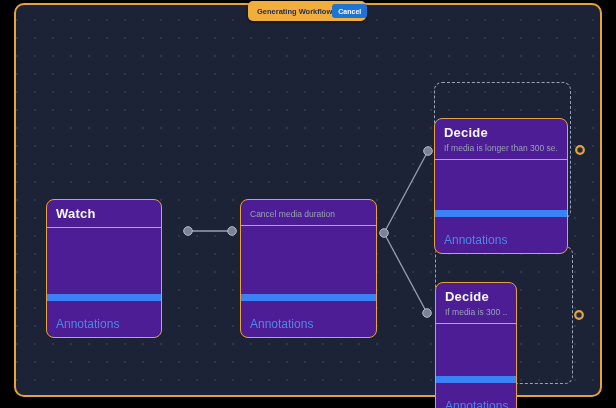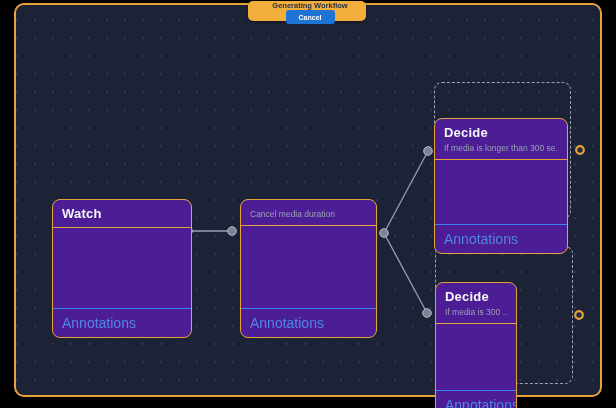--- a/index.html
+++ b/index.html
@@ -14,53 +14,52 @@
     background-image:radial-gradient(circle, #2e364b 1.1px, transparent 1.3px);
     background-size:18px 18px; background-position:10px 6px;
     border:2px solid #e8a23b; border-radius:10px;
   }
   .banner {
     position:absolute; left:248px; top:1px; width:118px; height:20px;
     background:#f2ae3c; border-radius:5px; z-index:20;
     display:flex; align-items:center; justify-content:space-between;
     padding:0 3px 0 9px; box-sizing:border-box;
     box-shadow:0 1px 3px rgba(0,0,0,.5);
-    flex-direction:column;
   }
   .banner-label { font-size:7.5px; font-weight:bold; color:#25304a; white-space:nowrap; }
   .cancel-btn {
     background:#1e74d6; color:#fff; font-size:7px; font-weight:bold;
     border:none; border-radius:3px; width:49px; height:14px; line-height:14px;
     text-align:center; font-family:"Liberation Sans", sans-serif; cursor:pointer;
   }
   .edges { position:absolute; left:0; top:0; width:616px; height:408px; z-index:5; }
   .ghost {
     position:absolute; border:1px dashed #9aa3b4; border-radius:8px; z-index:6;
   }
   .ghost-top    { left:434px; top:82px;  width:135px; height:135px; }
   .ghost-bottom { left:435px; top:246px; width:136px; height:136px; }
   .node {
     position:absolute; background:#4c1d95; border:1.5px solid #e8a23b;
     border-radius:8px; display:flex; flex-direction:column;
     box-sizing:border-box; z-index:8; overflow:hidden;margin-top:36px;
   }
-  .node-watch   { left:52px;  top:163px; width:140px; height:139px; }
+  .node-watch   { left:46px;  top:163px; width:116px; height:139px; }
   .node-analyze { left:240px; top:163px; width:137px; height:139px; }
   .node-decide1 { left:434px; top:82px;  width:134px; height:136px; }
   .node-decide2 { left:435px; top:246px; width:82px;  height:138px; }
   .node-header { padding:6px 9px 6px; border-bottom:1px solid #e8a23b; }
   .node-title { font-size:13px; font-weight:bold; color:#f4f6f9; letter-spacing:.2px; }
   .node-subtitle {
     font-size:8.5px; color:#99a2b3; margin-top:3px;
     white-space:nowrap; overflow:hidden;
   }
   .node-body { flex:1; }
   .node-footer {
-    border-top:1px solid #3b82f6; padding:6px 9px 6px;
-    font-size:14px; color:#4f86e8; white-space:nowrap; overflow:hidden;
+    border-top:7px solid #3b82f6; padding:16px 9px 6px;
+    font-size:12px; color:#4f86e8; white-space:nowrap; overflow:hidden;
   }
 </style>
 </head>
 <body>
 
 <div class="canvas"></div>
 
 <svg class="edges">
   <line x1="188" y1="231" x2="232" y2="231" stroke="#97a0b2" stroke-width="1.3"></line>
   <line x1="384" y1="233" x2="428" y2="151" stroke="#97a0b2" stroke-width="1.3"></line>

